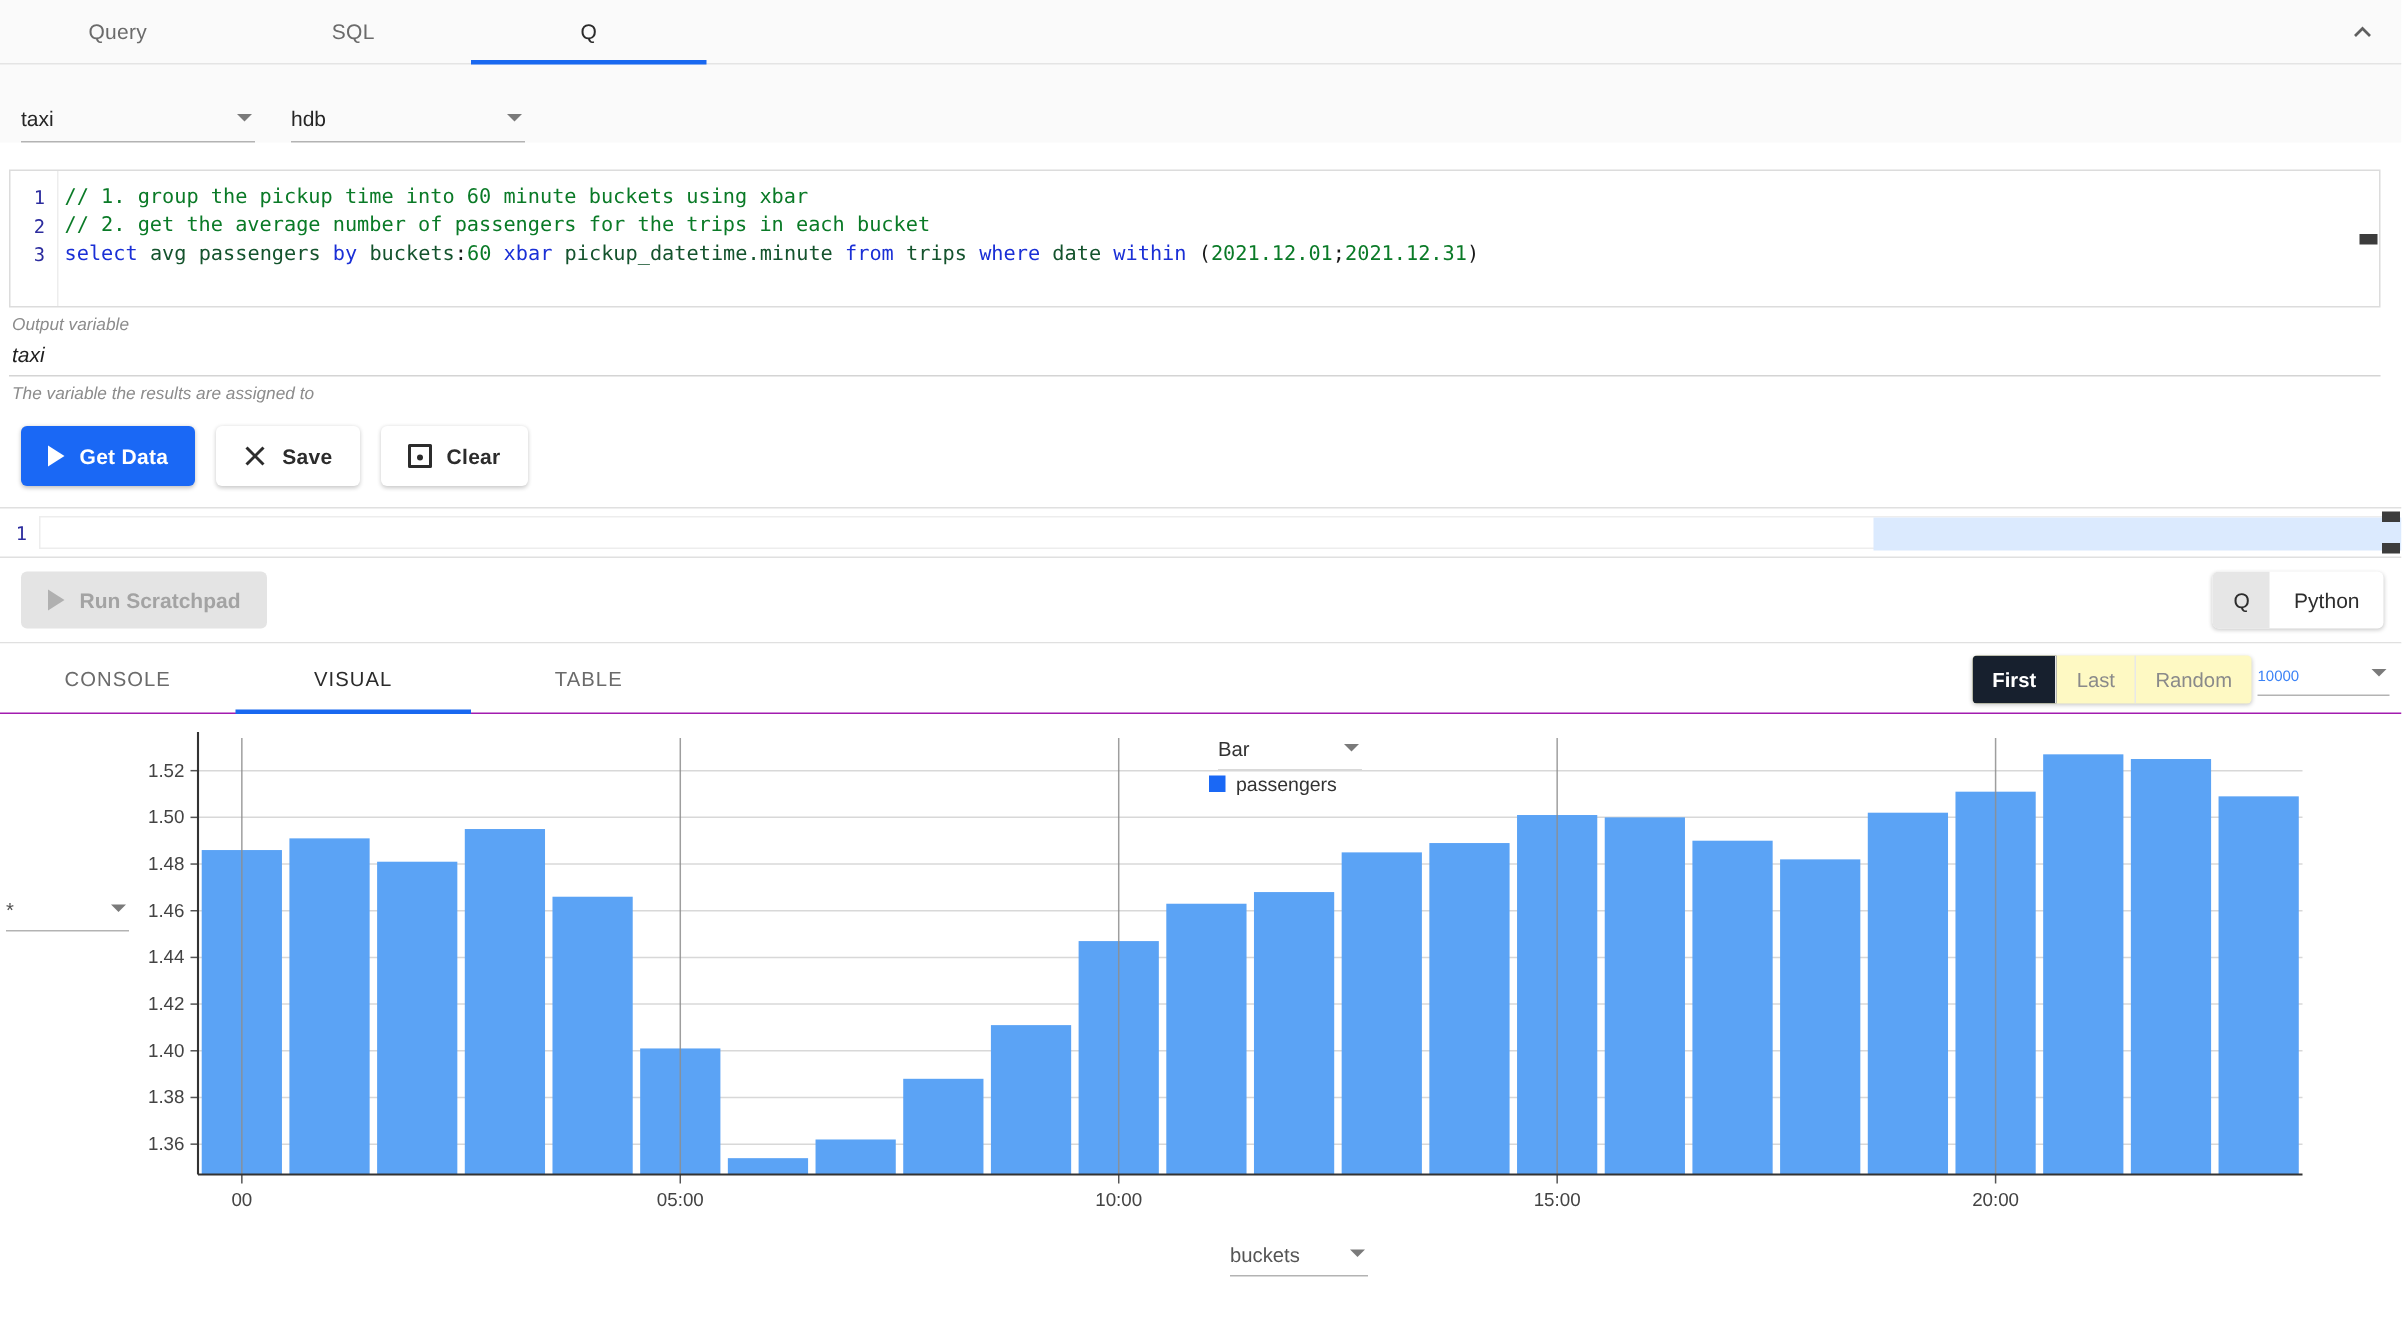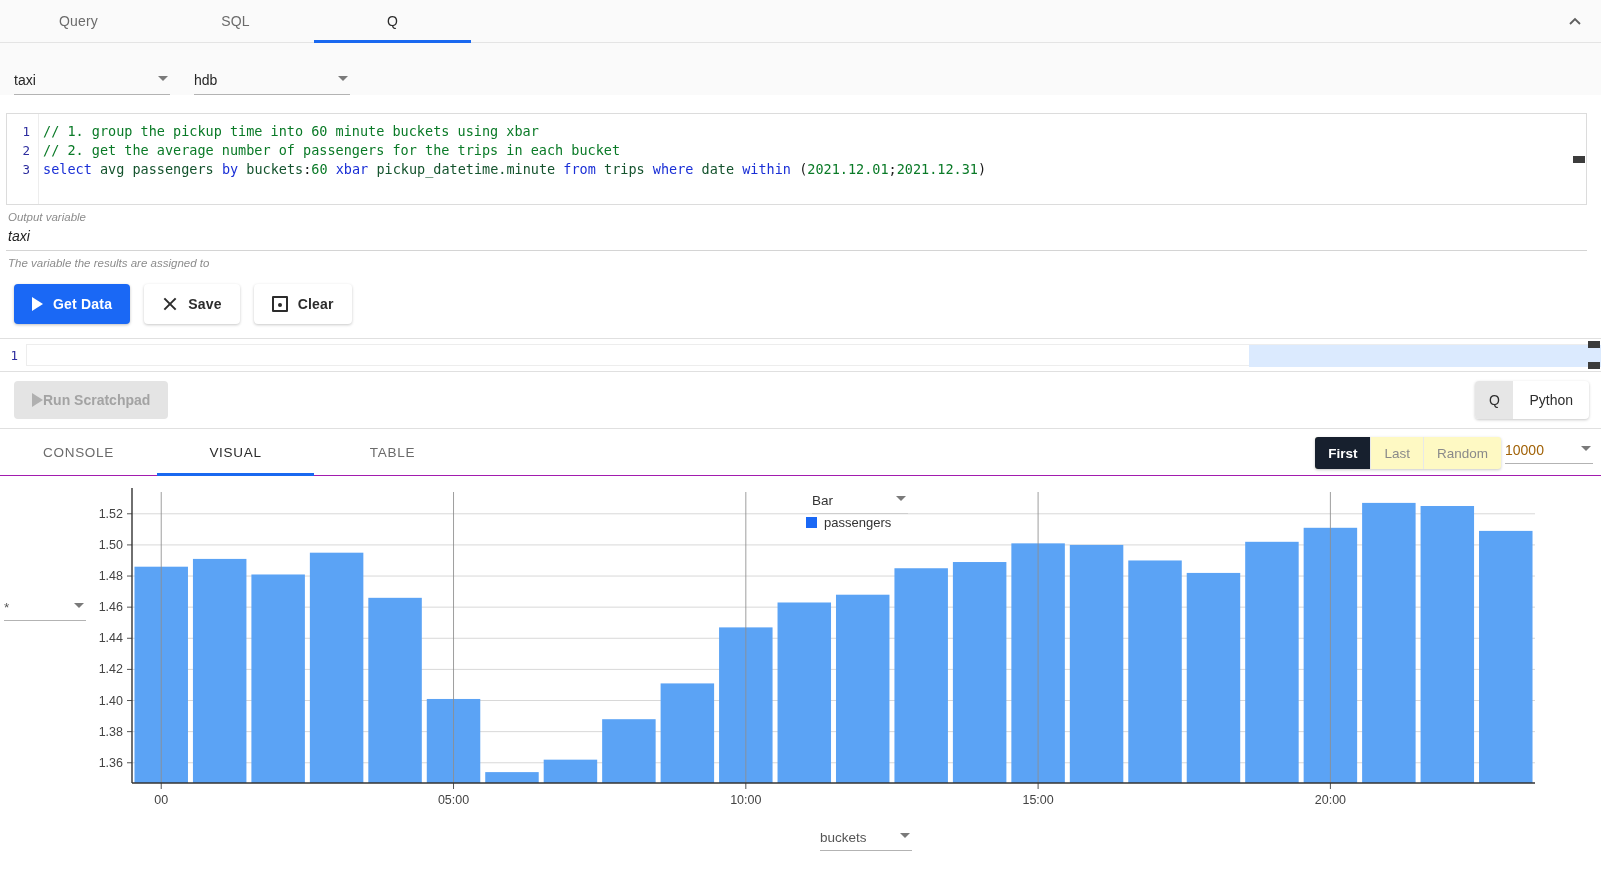--- a/index.html
+++ b/index.html
@@ -176,21 +176,21 @@
   .runrow {
     position: relative;
     height: 57px;
     background: #fff;
     display: flex; align-items: center;
     padding-left: 14px;
     border-bottom: 1px solid #e0e0e0;
   }
   .btn-disabled {
     height: 38px; background: #e4e4e4; color: #a3a3a3;
-    display: inline-flex; align-items: center; 
+    display: inline-flex; align-items: center; gap: 10px;
     padding: 0 18px; border-radius: 4px; font-size: 14px; font-weight: 700;
     cursor: default;
   }
   .icon-play-g { width: 0; height: 0; border-top: 7px solid transparent; border-bottom: 7px solid transparent; border-left: 11px solid #b0b0b0; }
 
   .qpy-toggle {
     position: absolute; right: 12px; top: 9px;
     display: flex; border-radius: 4px; overflow: hidden;
     background: #fff; box-shadow: 0 1px 3px rgba(0,0,0,.22);
   }
@@ -230,21 +230,21 @@
     display: flex; align-items: center; justify-content: center;
     font-size: 13.5px; color: #8a8a8a; cursor: pointer;
     border-right: 1px solid #e8e8e8;
   }
   .seg:last-child { border-right: none; }
   .seg.active { background: #17202e; color: #fff; font-weight: 700; }
   .limit-select {
     position: absolute; right: 8px; top: 12px;
     width: 88px; border-bottom: 1px solid #b3b3b3; padding-bottom: 4px; cursor: pointer;
   }
-  .limit-select .val { font-size: 14px; color: #a16207; }
+  .limit-select .val { font-size: 10px; color: #3b82f6; }
 
   
   .chartarea { position: relative; height: 416px; background: #fff; }
   .chart-type-select {
     position: absolute; left: 812px; top: 15px; width: 96px;
     border-bottom: 1px solid #b3b3b3; padding-bottom: 4px; cursor: pointer;
   }
   .chart-type-select .val { font-size: 13.5px; color: #333; }
   .legend {
     position: absolute; left: 806px; top: 39px;

